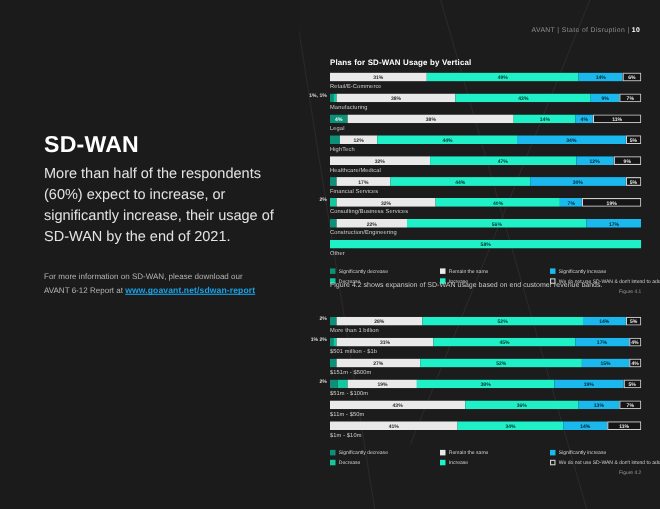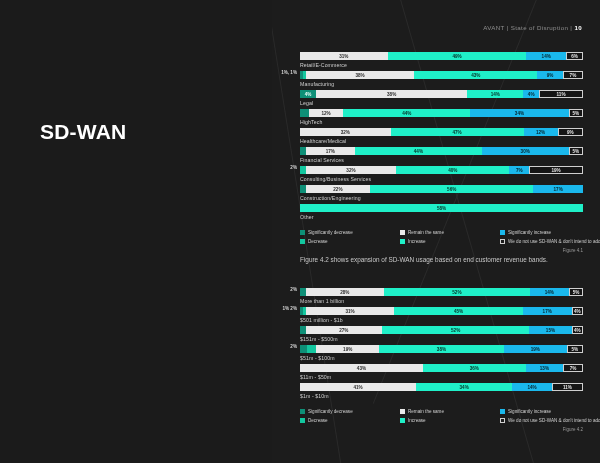--- a/index.html
+++ b/index.html
@@ -137,34 +137,37 @@
 
 <div id="slide">
 
   <div class="deco deco-a"></div>
   <div class="deco deco-b"></div>
   <div class="deco deco-c"></div>
   <div class="deco deco-d"></div>
 
   <div class="left-panel">
     <div class="headline">SD-WAN</div>
+    <div class="subhead">More than half of the respondents (60%) expect to increase, or significantly increase, their usage of SD-WAN by the end of 2021.</div>
     <div class="body-copy">
+      <p><span>For more information on SD-WAN, please download our AVANT 6-12 Report at </span><a class="link" href="#">www.goavant.net/sdwan-report</a></p>
     </div>
   </div>
 
   <div class="right-panel">
     <div class="page-header">
       <span>AVANT</span>
       <span>|</span>
       <span>State of Disruption</span>
       <span>|</span>
       <b>10</b>
     </div>
 
     <div class="chart-block" id="chart1">
+      <div class="chart-title">Plans for SD-WAN Usage by Vertical</div>
       <div class="rows">
           <div class="row">
             <div class="bar">
               <div class="seg seg-same" style="width: 31%;">31%</div>
               <div class="seg seg-inc" style="width: 49%;">49%</div>
               <div class="seg seg-siginc" style="width: 14%;">14%</div>
               <div class="seg seg-none" style="width: 6%;">6%</div>
             </div>
             <div class="cat-label">Retail/E-Commerce</div>
           </div>

